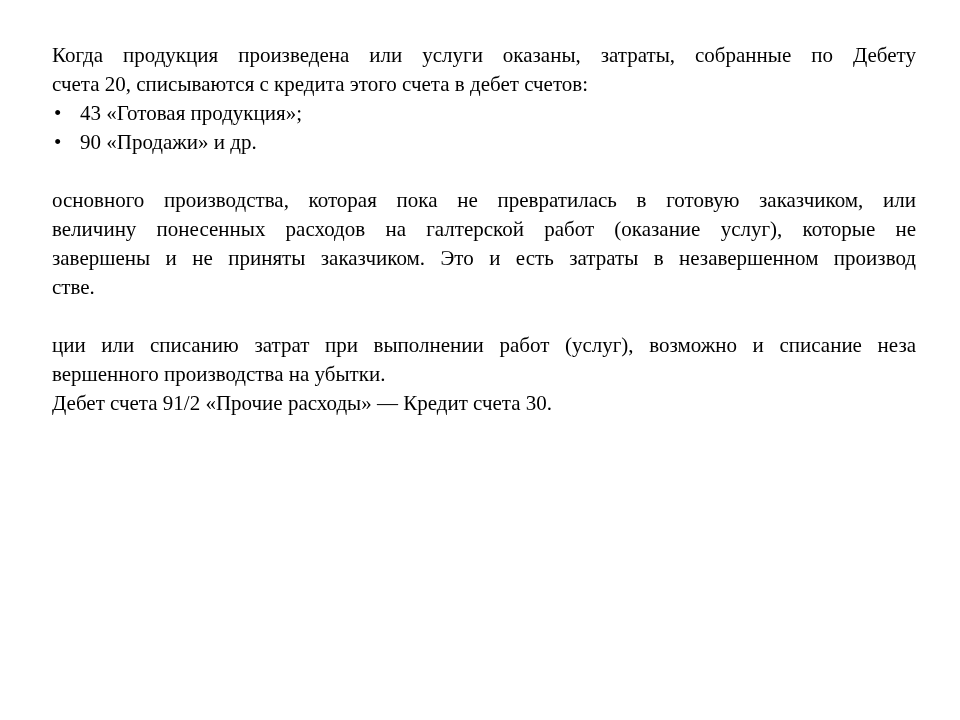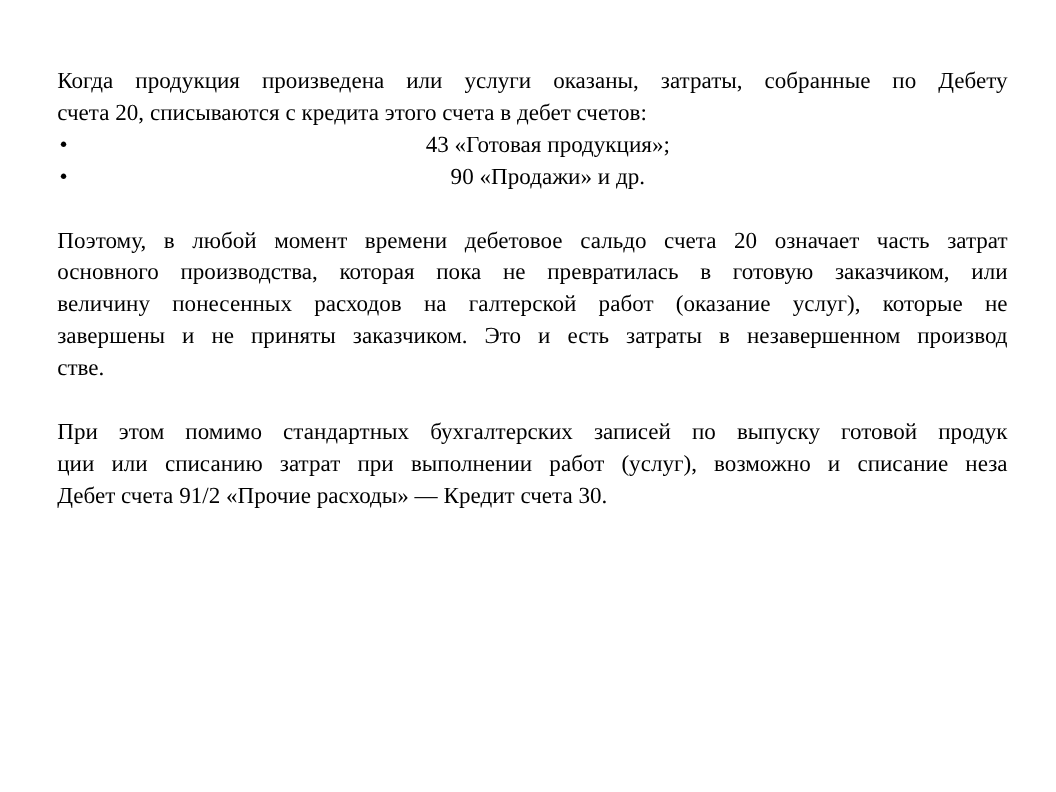--- a/index.html
+++ b/index.html
@@ -10,21 +10,21 @@
   .page {
     position: relative;
     width: 960px;
     height: 720px;
     background: #ffffff;
     overflow: hidden;
   }
   .content {
     position: absolute;
     left: 52px;
-    top: 59px;
+    top: 41px;
     width: 864px;
     font-family: "Liberation Serif", "DejaVu Serif", serif;
     font-size: 21px;
     line-height: 29px;
     color: #000000;
   }
   .para { margin: 0; padding: 0; }
   .gap-before { margin-top: 29px; }
   .line {
     text-align: justify;
@@ -41,21 +41,21 @@
     align-items: baseline;
   }
   .bullet-marker {
     flex: 0 0 28px;
     width: 28px;
     padding-left: 2px;
     box-sizing: border-box;
   }
   .bullet-text {
     flex: 1 1 auto;
-    text-align: center;
+    text-align: left;
   }
 </style>
 </head>
 <body>
 
 <div class="page">
   <div class="content">
 
     <div class="para">
       <div class="line j">Когда продукция произведена или услуги оказаны, затраты, собранные по Дебету</div>
@@ -67,30 +67,29 @@
         <span class="bullet-marker">•</span>
         <span class="bullet-text">43 «Готовая продукция»;</span>
       </div>
       <div class="bullet-row">
         <span class="bullet-marker">•</span>
         <span class="bullet-text">90 «Продажи» и др.</span>
       </div>
     </div>
 
     <div class="para gap-before">
-      <div class="line j">Поэтому, в любой момент времени дебетовое сальдо счета 20 означает часть затрат</div>
       <div class="line j">основного производства, которая пока не превратилась в готовую заказчиком, или</div>
       <div class="line j">величину понесенных расходов на галтерской работ (оказание услуг), которые не</div>
       <div class="line j">завершены и не приняты заказчиком. Это и есть затраты в незавершенном производ</div>
       <div class="line l">стве.</div>
     </div>
 
     <div class="para gap-before">
-      <div class="line j">При этом помимо стандартных бухгалтерских записей по выпуску готовой продук</div>
       <div class="line j">ции или списанию затрат при выполнении работ (услуг), возможно и списание неза</div>
+      <div class="line l">вершенного производства на убытки.</div>
     </div>
 
     <div class="para">
     </div>
 
     <div class="para">
       <div class="line l">Дебет счета 91/2 «Прочие расходы» — Кредит счета 30.</div>
     </div>
 
   </div>

